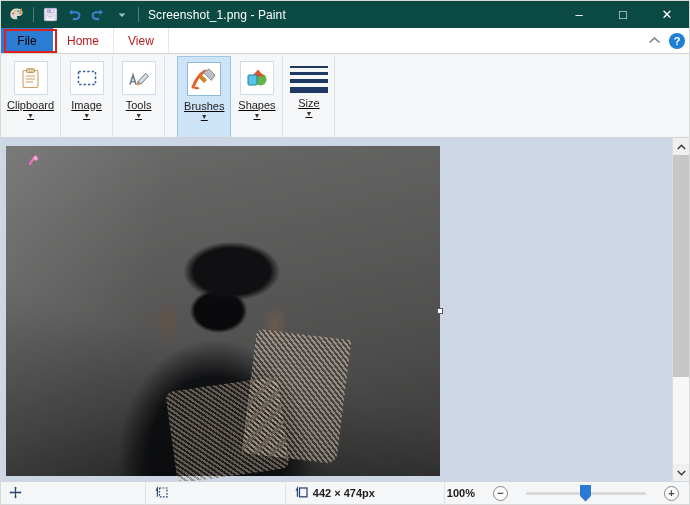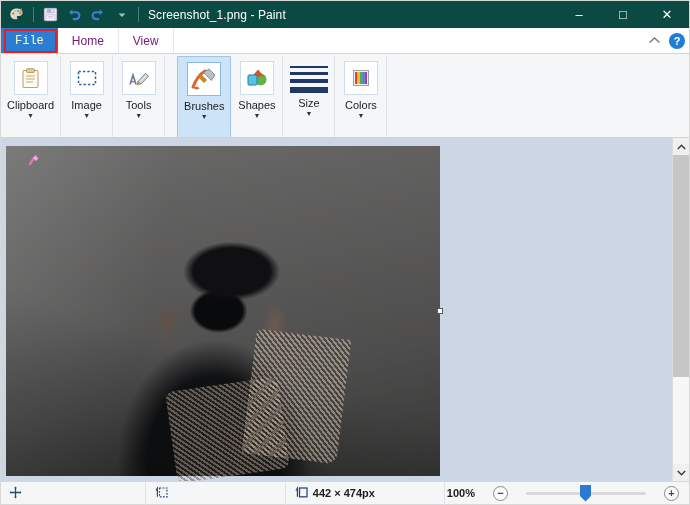--- a/index.html
+++ b/index.html
@@ -51,28 +51,28 @@
   
   .tabstrip {
     height: 26px; flex: 0 0 26px;
     background: #ffffff;
     display: flex; align-items: stretch;
     position: relative;
     border-bottom: 1px solid #d4d4d4;
   }
   .tab {
     display: flex; align-items: center; justify-content: center;
-    font-size: 12px; color: #701a75;
+    font-size: 12px; color: #b91c1c;
     padding: 0 14px; min-width: 52px;
     border-right: 1px solid #e6e6e6;
   }
   .tab.file {
-    background: #2b7cd3; color: #fef9c3;
+    background: #2b7cd3; color: #000000;
     min-width: 52px; border-right: none;
-    position: relative; z-index: 2; font-family: Liberation Mono, monospace;
+    position: relative; z-index: 2;
   }
   .tab-annotation {
     position: absolute;
     left: 3px; top: 1px;
     width: 53px; height: 24px;
     border: 2px solid #e02020;
     z-index: 3; pointer-events: none;
   }
   .tabstrip-right {
     position: absolute; right: 4px; top: 0; height: 26px;
@@ -86,20 +86,21 @@
     display: flex; align-items: center; justify-content: center;
   }
 
   
   .ribbon {
     height: 84px; flex: 0 0 84px;
     background: #f5f6f8;
     display: flex; align-items: stretch;
     border-bottom: 1px solid #cfd4da;
     padding-top: 2px;
+    text-decoration: underline;
   }
   .rgroup {
     display: flex; flex-direction: column;
     align-items: center;
     padding: 2px 6px 0 6px;
     border-right: 1px solid #dfe3e8;
     min-width: 52px;
     position: relative;
   }
   .rgroup.selected {
@@ -406,34 +407,20 @@
       <span class="sizebars" style="margin-top:8px;">
         <i style="height:2px"></i>
         <i style="height:3px"></i>
         <i style="height:4px"></i>
         <i style="height:6px"></i>
       </span>
       <span class="rlabel">Size</span>
       <span class="rcaret">▼</span>
     </div>
 
-    <div class="rgroup">
-      <span class="ricon">
-        <svg width="20" height="20" viewBox="0 0 20 20">
-          <rect x="2.5" y="2.5" width="15" height="15" fill="#f2f2f2" stroke="#9aa3ad"></rect>
-          <rect x="4" y="4" width="2.4" height="12" fill="#e03a3a"></rect>
-          <rect x="6.4" y="4" width="2.4" height="12" fill="#f0c419"></rect>
-          <rect x="8.8" y="4" width="2.4" height="12" fill="#4caf50"></rect>
-          <rect x="11.2" y="4" width="2.4" height="12" fill="#3f7fd0"></rect>
-          <rect x="13.6" y="4" width="2.4" height="12" fill="#8e44ad"></rect>
-        </svg>
-      </span>
-      <span class="rlabel">Colors</span>
-      <span class="rcaret">▼</span>
-    </div>
 
   </div>
 
   <div class="workspace">
 
     <div class="canvas-wrap">
       <div class="photo">
         <div class="photo-grain"></div>
         <div class="scarf"></div>
         <div class="scarf2"></div>

